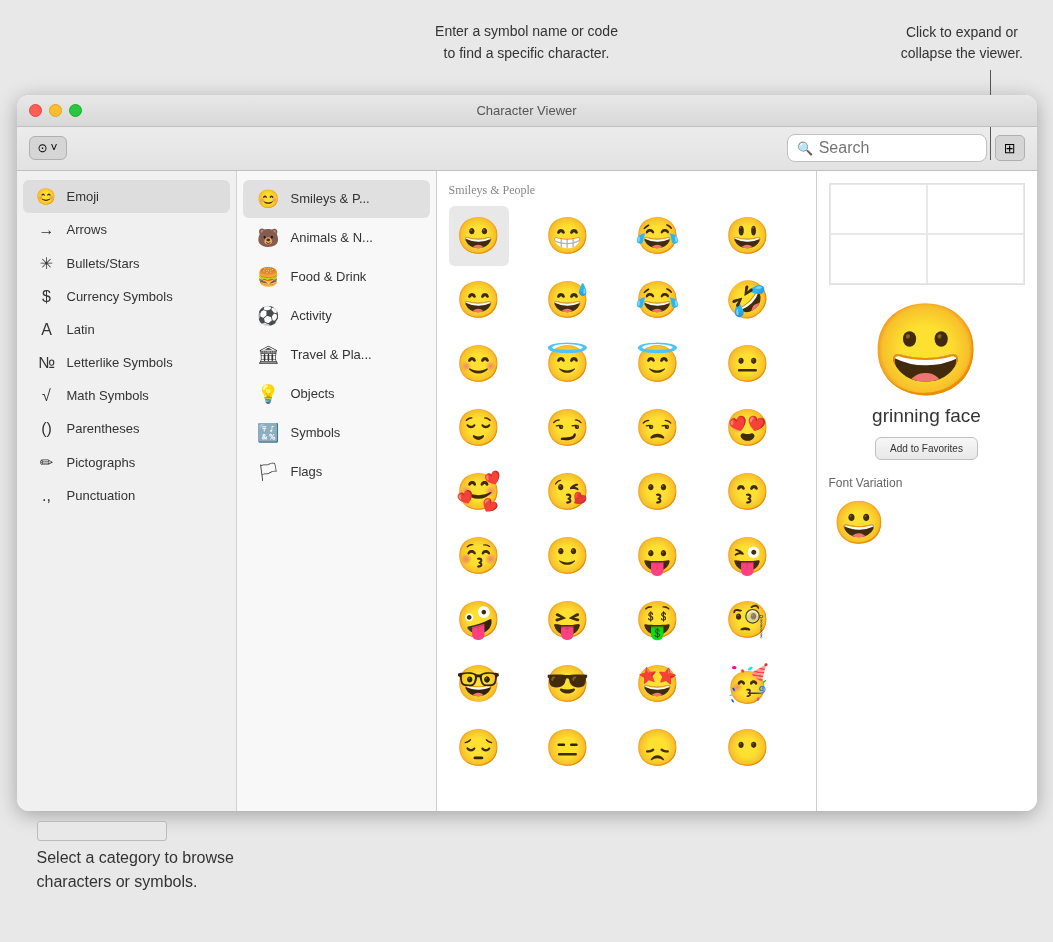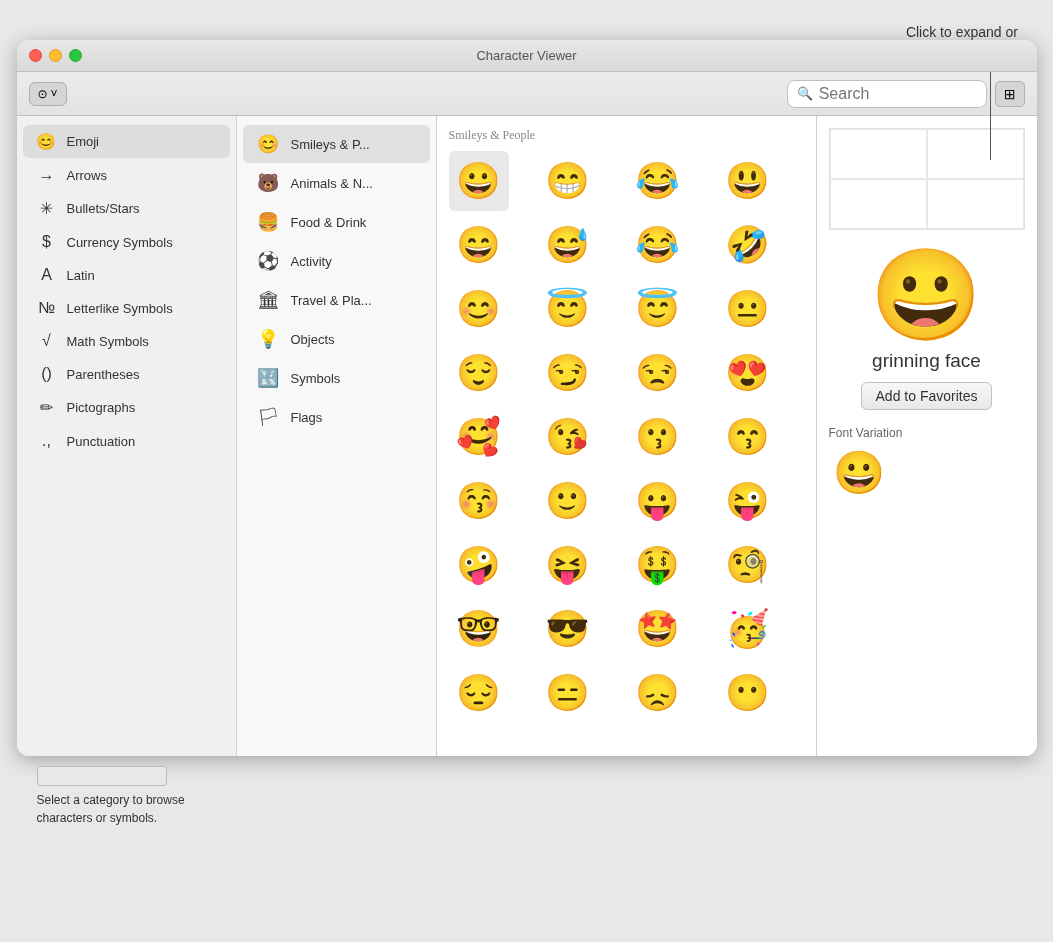--- a/index.html
+++ b/index.html
@@ -287,21 +287,21 @@
       color: #333;
       margin-bottom: 10px;
       text-align: right;
     }
 
     .add-to-favorites-btn {
       background: linear-gradient(to bottom, #f7f7f7, #e8e8e8);
       border: 1px solid #c0c0c0;
       border-radius: 6px;
       padding: 5px 14px;
-      font-size: 14px;
+      font-size: 10px;
       cursor: pointer;
       color: #333;
       margin-bottom: 16px;
     }
 
     .font-variation-title {
       align-self: flex-start;
       font-size: 12px;
       color: #666;
       font-weight: 500;
@@ -310,38 +310,41 @@
 
     .font-variation-emoji {
       font-size: 42px;
       align-self: flex-start;
       margin-left: 5px;
     }
 
     .bottom-annotation {
       width: 1020px;
       padding: 10px 20px;
-      font-size: 12px;
+      font-size: 16px;
       color: #333;
       line-height: 1.5;
     }
 
     .scrollbar-indicator {
       width: 130px;
       height: 20px;
       border: 1px solid #bbb;
       border-radius: 3px;
       background: #e8e8e8;
       margin-bottom: 5px;
     }
   </style>
 </head>
 <body>
 
 <div class="annotation-area">
+  <div class="annotation-top-center">
+    Enter a symbol name or code<br>to find a specific character.
+  </div>
   <div class="annotation-top-right">
     Click to expand or<br>collapse the viewer.
   </div>
   <div class="callout-line-right"></div>
 </div>
 
 <div class="window">
 
   <div class="titlebar">
     <div class="traffic-lights">

